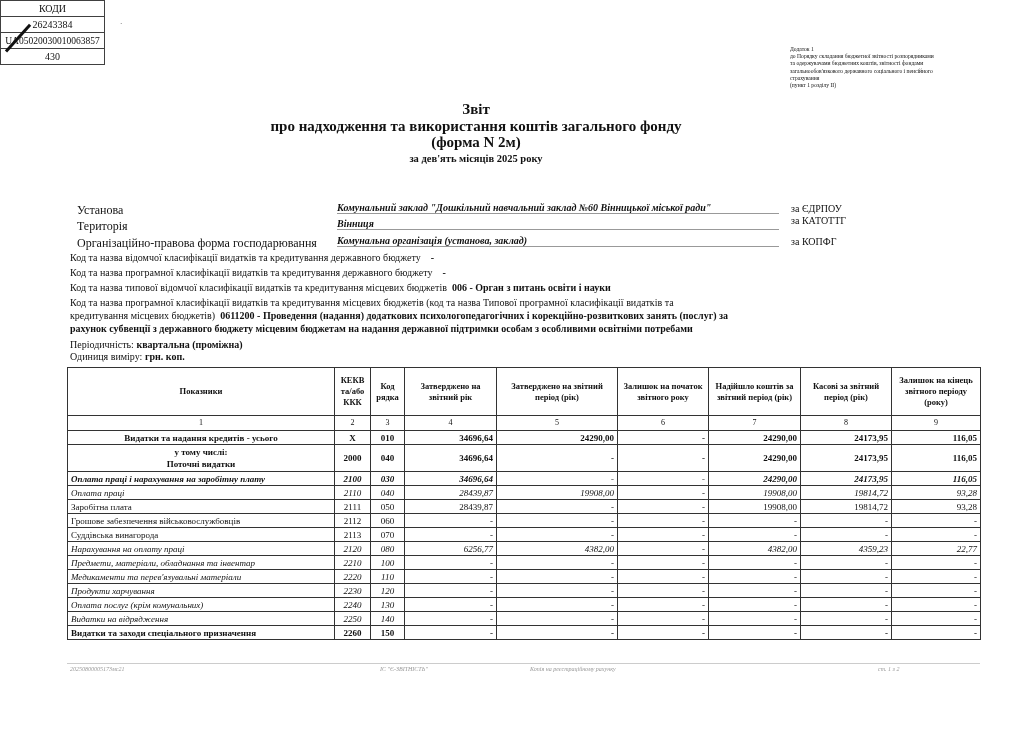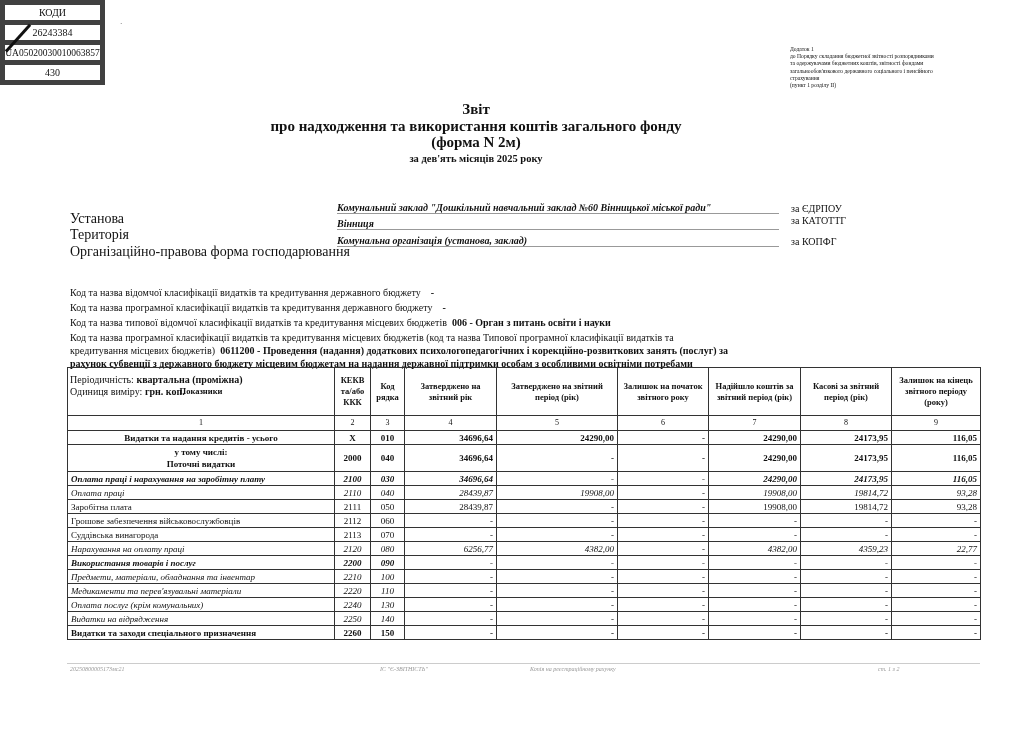--- a/index.html
+++ b/index.html
@@ -7,26 +7,26 @@
          font-family:"Liberation Serif", serif; color:#111; }
   .abs { position:absolute; }
   .slash { left:6px; top:22px; width:36px; height:3px; background:#111; transform:rotate(-48deg); transform-origin:left center; top:50px; }
   .dot { left:120px; top:20px; font-size:7px; }
   .annex { left:790px; top:46px; font-size:5.6px; line-height:7.2px; width:200px; }
   .title { left:0; width:952px; text-align:center; font-weight:bold; }
   .t1 { top:101px; font-size:15px; }
   .t2 { top:118px; font-size:15px;text-align:center; }
   .t3 { top:134px; font-size:15px; }
   .t4 { top:153px; font-size:10.5px; }
-  .lbl { font-size:14px; left:70px;margin-top:8px; }
+  .lbl { font-size:12px; left:77px; }
   .val { font-size:10px; font-weight:bold; font-style:italic; left:337px; width:442px; border-bottom:1px solid #999; }
   .codelbl { font-size:10px; left:791px; }
   .codes { left:873px; top:184px; width:105px; border-collapse:collapse; font-size:10px; }
-  .codes td { border:5px solid #404040; text-align:center; height:15px; padding:0; }
-  .txt { font-size:10px; left:70px; white-space:nowrap;margin-top:35px; }
+  .codes td { border:1px solid #404040; text-align:center; height:15px; padding:0; }
+  .txt { font-size:10px; left:70px; white-space:nowrap; }
   .b { font-weight:bold; }
   table.main { position:absolute; left:67px; top:367px; border-collapse:collapse; font-size:9px; }
   table.main td, table.main th { border:1px solid #333; padding:0 3px; }
   table.main th { font-weight:bold; font-size:8.5px; height:47px; text-align:center; line-height:11px; }
   table.main tr.idx td { text-align:center; height:14px; font-size:8px; }
   table.main td { height:13px; line-height:12px; }
   td.c, td.k { text-align:center; }
   td.n { text-align:right; }
   tr.bold td { font-weight:bold; }
   tr.ital td { font-style:italic; }
@@ -226,46 +226,46 @@
         <td>Нарахування на оплату праці</td>
         <td class="c">2120</td>
         <td class="k">080</td>
         <td class="n">6256,77</td>
         <td class="n">4382,00</td>
         <td class="n">-</td>
         <td class="n">4382,00</td>
         <td class="n">4359,23</td>
         <td class="n">22,77</td>
       </tr>
-      <tr class="bi">
-        <td>Використання товарів і послуг</td>
-        <td class="c">2200</td>
-        <td class="k">090</td>
-        <td class="n">-</td>
-        <td class="n">-</td>
-        <td class="n">-</td>
-        <td class="n">-</td>
-        <td class="n">-</td>
-        <td class="n">-</td>
-      </tr>
       <tr class="ital">
         <td>Предмети, матеріали, обладнання та інвентар</td>
         <td class="c">2210</td>
         <td class="k">100</td>
         <td class="n">-</td>
         <td class="n">-</td>
         <td class="n">-</td>
         <td class="n">-</td>
         <td class="n">-</td>
         <td class="n">-</td>
       </tr>
       <tr class="ital">
         <td>Медикаменти та перев'язувальні матеріали</td>
         <td class="c">2220</td>
         <td class="k">110</td>
+        <td class="n">-</td>
+        <td class="n">-</td>
+        <td class="n">-</td>
+        <td class="n">-</td>
+        <td class="n">-</td>
+        <td class="n">-</td>
+      </tr>
+      <tr class="ital">
+        <td>Продукти харчування</td>
+        <td class="c">2230</td>
+        <td class="k">120</td>
         <td class="n">-</td>
         <td class="n">-</td>
         <td class="n">-</td>
         <td class="n">-</td>
         <td class="n">-</td>
         <td class="n">-</td>
       </tr>
       <tr class="ital">
         <td>Оплата послуг (крім комунальних)</td>
         <td class="c">2240</td>

